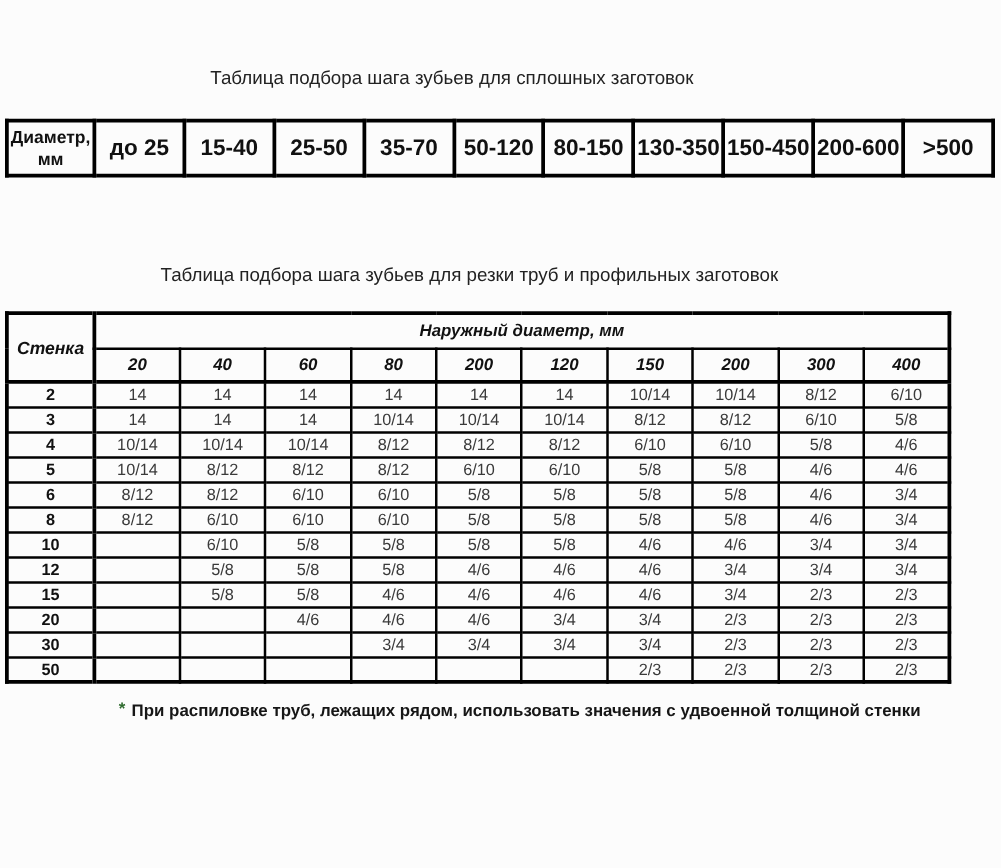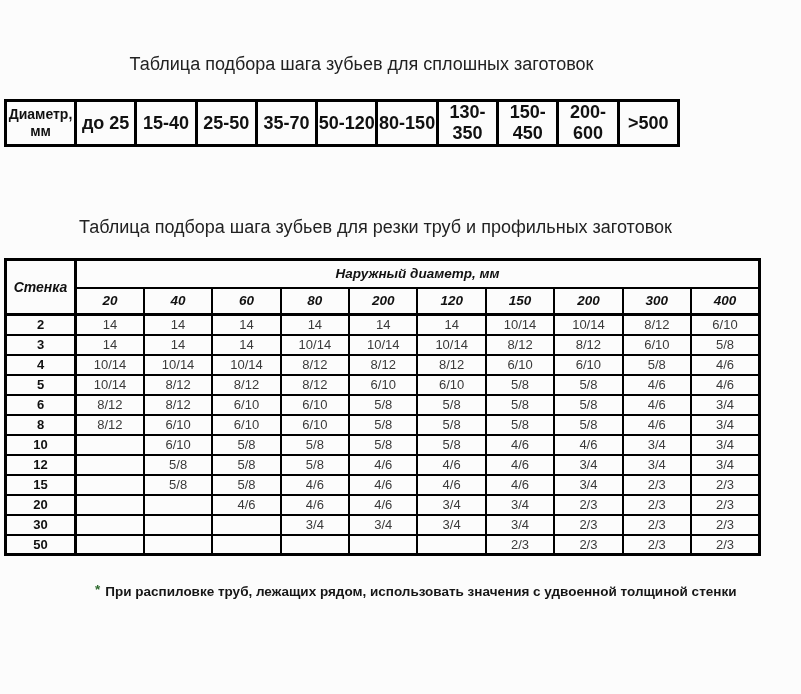--- a/index.html
+++ b/index.html
@@ -13,31 +13,31 @@
   h1.page-title {
     margin:12px 0 0 0;
     text-align:center;
     font-size:21px;
     font-weight:bold;
     letter-spacing:.2px;
   }
   p.caption {
     margin:16px;
     text-align:center;
-    font-size:18px;
+    font-size:15px;
     font-weight:normal;
     color:#222;
   }
   p.caption1 { margin-top:54px; padding-right:78px; }
   p.caption2 { margin-top:70px; padding-right:50px; }
 
   table { border-collapse:collapse; table-layout:fixed; margin-left:4px; }
 
   
-  table.t1 { margin-top:24px; width:676px; border:3px solid #000; }
+  table.t1 { margin-top:24px; width:792px; border:3px solid #000; }
   table.t1 th, table.t1 td { border:3px solid #000; text-align:center; vertical-align:middle; padding:0; }
   table.t1 tr { height:44px; }
   table.t1 col.first { width:70px; }
   table.t1 th { font-size:18px; font-weight:bold; color:#111; }
   table.t1 th.rowhead { font-size:14px; }
   table.t1 th.rowhead span { display:block; line-height:1.25; }
   table.t1 td.val { font-size:15px; font-weight:normal; color:#3a3a3a; }
 
   
   table.t2 { margin-top:20px; width:757px; border:3px solid #000; }
@@ -46,21 +46,21 @@
   table.t2 thead { border-bottom:3px solid #000;font-style:italic; }
   table.t2 tr.group-row { height:28px; }
   table.t2 tr.cols-row { height:27px; }
   table.t2 tbody tr { height:20px; }
   table.t2 th { font-size:13.5px; font-weight:bold; color:#111; }
   table.t2 th.corner { font-size:14px; border-right:3px solid #000; }
   table.t2 tbody th.rowlabel { font-size:13px; border-right:3px solid #000; }
   table.t2 tbody td { font-size:13px; font-weight:normal; color:#3a3a3a; }
 
   p.footnote {
-    margin:28px 0 0 95px;
+    margin:14px 0 0 95px;
     font-size:13.5px;
     font-weight:bold;
     color:#161616;
   }
   p.footnote .star {
     color:#2d6a2d;
     margin-right:5px;
     position:relative; top:-2px;
   }
 </style>

